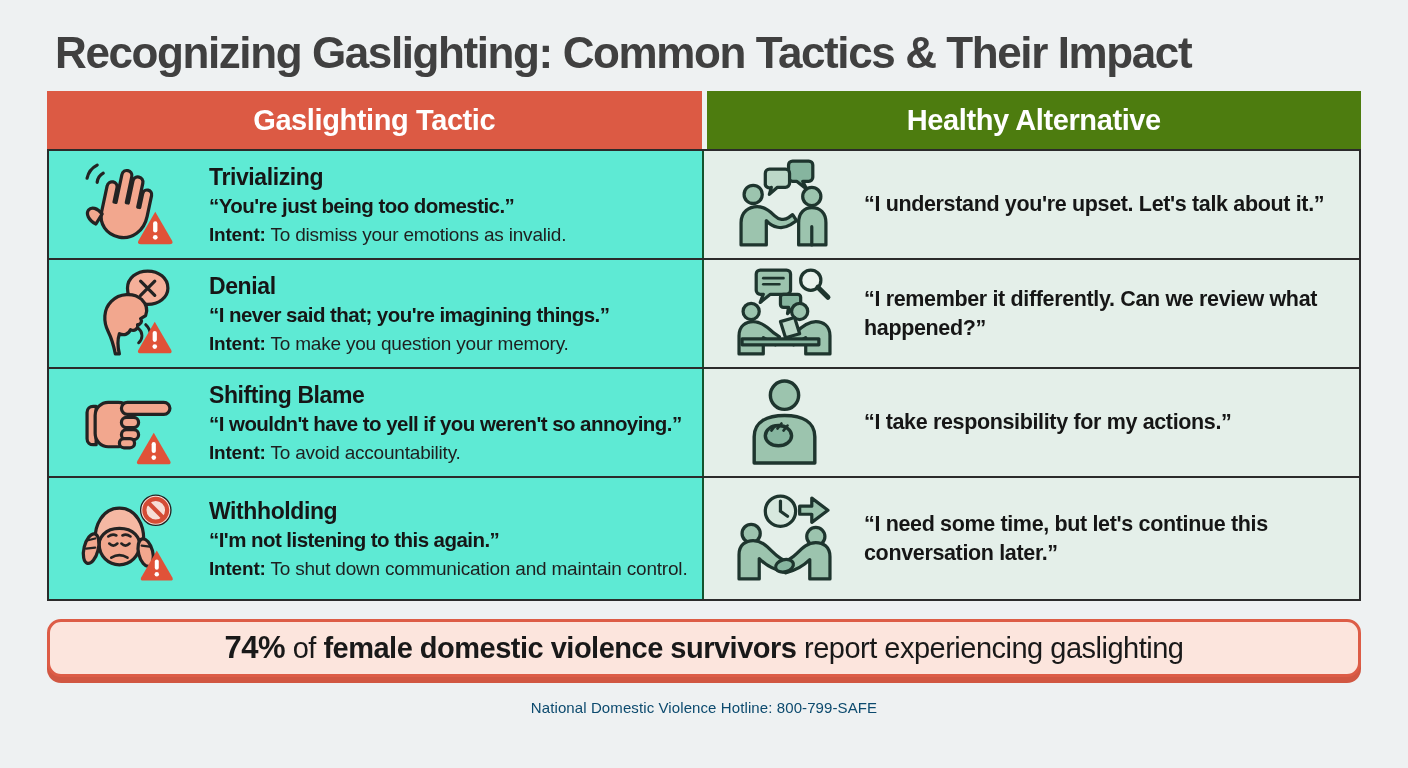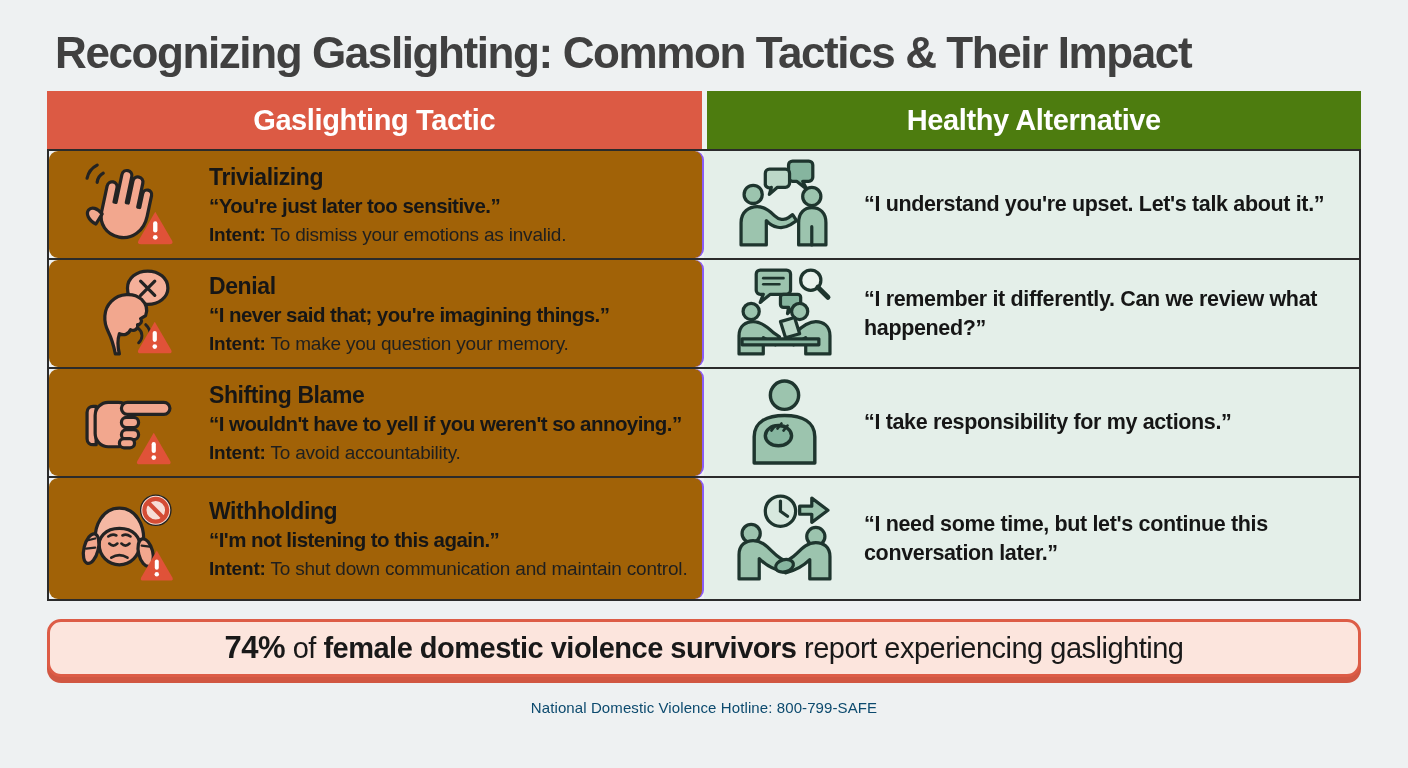--- a/index.html
+++ b/index.html
@@ -23,21 +23,21 @@
     color:#ffffff;font-size:29px;font-weight:bold;letter-spacing:-0.4px;
   }
   .hcell.tactic{background:#dc5a44;}
   .hcell.alt{background:#4d7c0f;}
   
   .tbody{border:2px solid #2b2b2b;}
   .trow{display:grid;grid-template-columns:1fr 1fr;min-height:107px;}
   .trow + .trow{border-top:2px solid #2b2b2b;}
   .trow:nth-child(4){min-height:121px;}
   .cell{display:flex;align-items:center;}
-  .cell.tactic{background:#a16207;border-right:2px solid #8b5cf6;border-radius:9px;}
+  .cell.tactic{background:#5eead4;border-right:2px solid #14532d;}
   .cell.alt{background:#e4efe9;}
   .iconbox{flex:0 0 160px;display:flex;align-items:center;justify-content:center;}
   .icon-svg{width:97px;height:97px;display:block;}
   .textcol{flex:1;padding:9px 14px 9px 0;}
   .tname{font-size:23px;font-weight:bold;letter-spacing:-0.4px;line-height:1.25;}
   .tquote{font-size:20.5px;font-weight:bold;letter-spacing:-0.55px;line-height:1.3;margin-top:1px;}
   .tintent{font-size:19px;letter-spacing:-0.2px;line-height:1.25;margin-top:3px;color:#1f1f1f;}
   .tintent b{font-weight:bold;color:#161616;}
   .aquote{font-size:21.5px;font-weight:bold;letter-spacing:-0.35px;line-height:1.35;padding-right:16px;}
   
@@ -192,21 +192,21 @@
 
     <div class="trow">
       <div class="cell tactic">
         <div class="iconbox">
             <svg class="icon-svg" aria-hidden="true">
               <use href="#sym-hand-wave-warning"></use>
             </svg>
           </div>
         <div class="textcol">
           <div class="tname">Trivializing</div>
-          <div class="tquote">“You're just later too sensitive.”</div>
+          <div class="tquote">“You're just being too domestic.”</div>
           <div class="tintent"><b>Intent:</b> <span>To dismiss your emotions as invalid.</span></div>
         </div>
       </div>
       <div class="cell alt">
         <div class="iconbox">
             <svg class="icon-svg" aria-hidden="true">
               <use href="#sym-people-talking"></use>
             </svg>
           </div>
         <div class="textcol aquote">“I understand you're upset. Let's talk about it.”</div>

